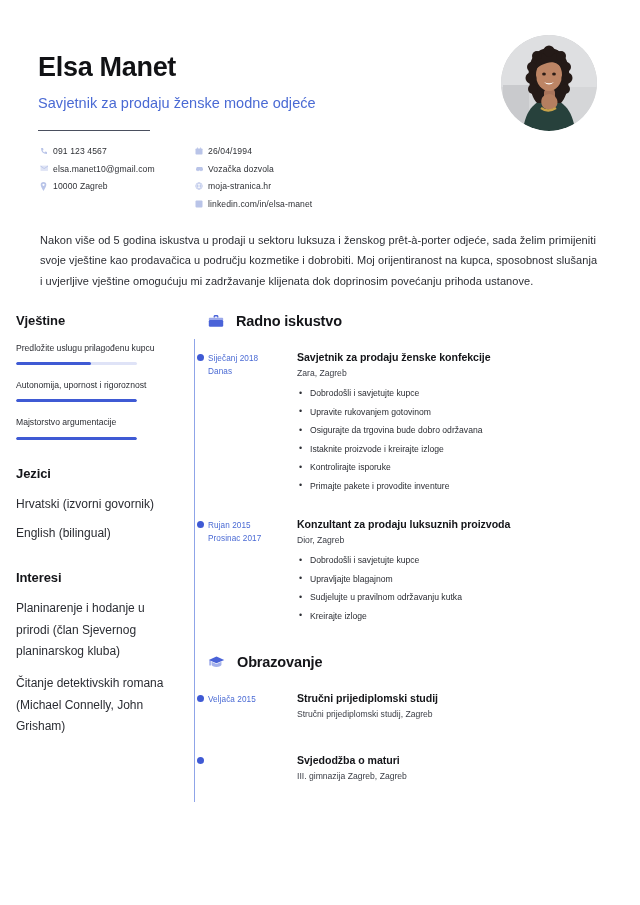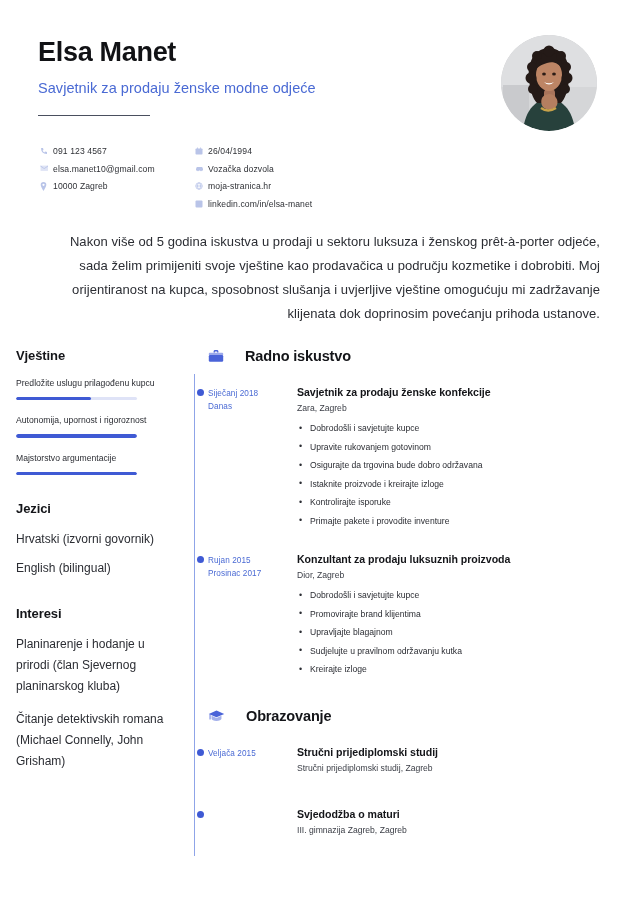--- a/index.html
+++ b/index.html
@@ -19,21 +19,21 @@
     width: 640px;
     height: 905px;
     background: #ffffff;
     box-sizing: border-box;
     padding: 0;
   }
 
   
   .header {
     display: flex;
-    align-items: flex-start;
+    align-items: flex-end;
     justify-content: space-between;
     padding: 33px 38px 0 38px;
     gap: 44px;
   }
   .header-left { padding-top: 5px; }
   .name {
     font-size: 27px;
     font-weight: bold;
     letter-spacing: -0.3px;
     color: #111215;
@@ -88,24 +88,24 @@
     display: flex;
     align-items: center;
     justify-content: flex-start;
     color: #b9c4e8;
   }
   .contact-ico svg { display: block; }
 
   
   .summary {
     padding: 14px 40px 0 40px;
-    font-size: 13px;
+    font-size: 11px;
     line-height: 1.85;
     color: #2b2d33;
-    text-align: right;
+    text-align: left;
     letter-spacing: 0.06px;
   }
 
   
   .body {
     display: flex;
     padding: 22px 38px 0 16px;
     align-items: flex-start;
   }
   .sidebar { width: 160px; flex: none; padding-right: 10px; }
@@ -151,21 +151,21 @@
   .timeline {
     position: absolute;
     left: 8px;
     top: 26px;
     bottom: 14px;
     width: 1.4px;
     background: #8fa4e8;
   }
   .section-head {
     display: flex;
-    gap: 21px;
+    gap: 12px;
     margin-bottom: 22px;
     margin-left: 12px;
   }
   .section-head.second { margin-top: 26px; }
   .section-ico { color: #4a63d8; display: flex; align-items: center; }
   .section-title {
     font-size: 14.5px;
     font-weight: bold;
     color: #141519;
     letter-spacing: -0.15px;
@@ -424,21 +424,20 @@
         <span class="dot"></span>
         <div class="entry-dates">
           <div>Rujan 2015</div>
           <div>Prosinac 2017</div>
         </div>
         <div class="entry-main">
           <div class="entry-title">Konzultant za prodaju luksuznih proizvoda</div>
           <div class="entry-sub">Dior, Zagreb</div>
           <ul class="bullets">
             <li>Dobrodošli i savjetujte kupce</li>
-            <li>Promovirajte brand klijentima</li>
             <li>Upravljajte blagajnom</li>
             <li>Sudjelujte u pravilnom održavanju kutka</li>
             <li>Kreirajte izloge</li>
           </ul>
         </div>
       </div>
 
       <div class="section-head second">
         <span class="section-ico">
           <svg width="17" height="14" viewBox="0 0 22 16" fill="currentColor">

